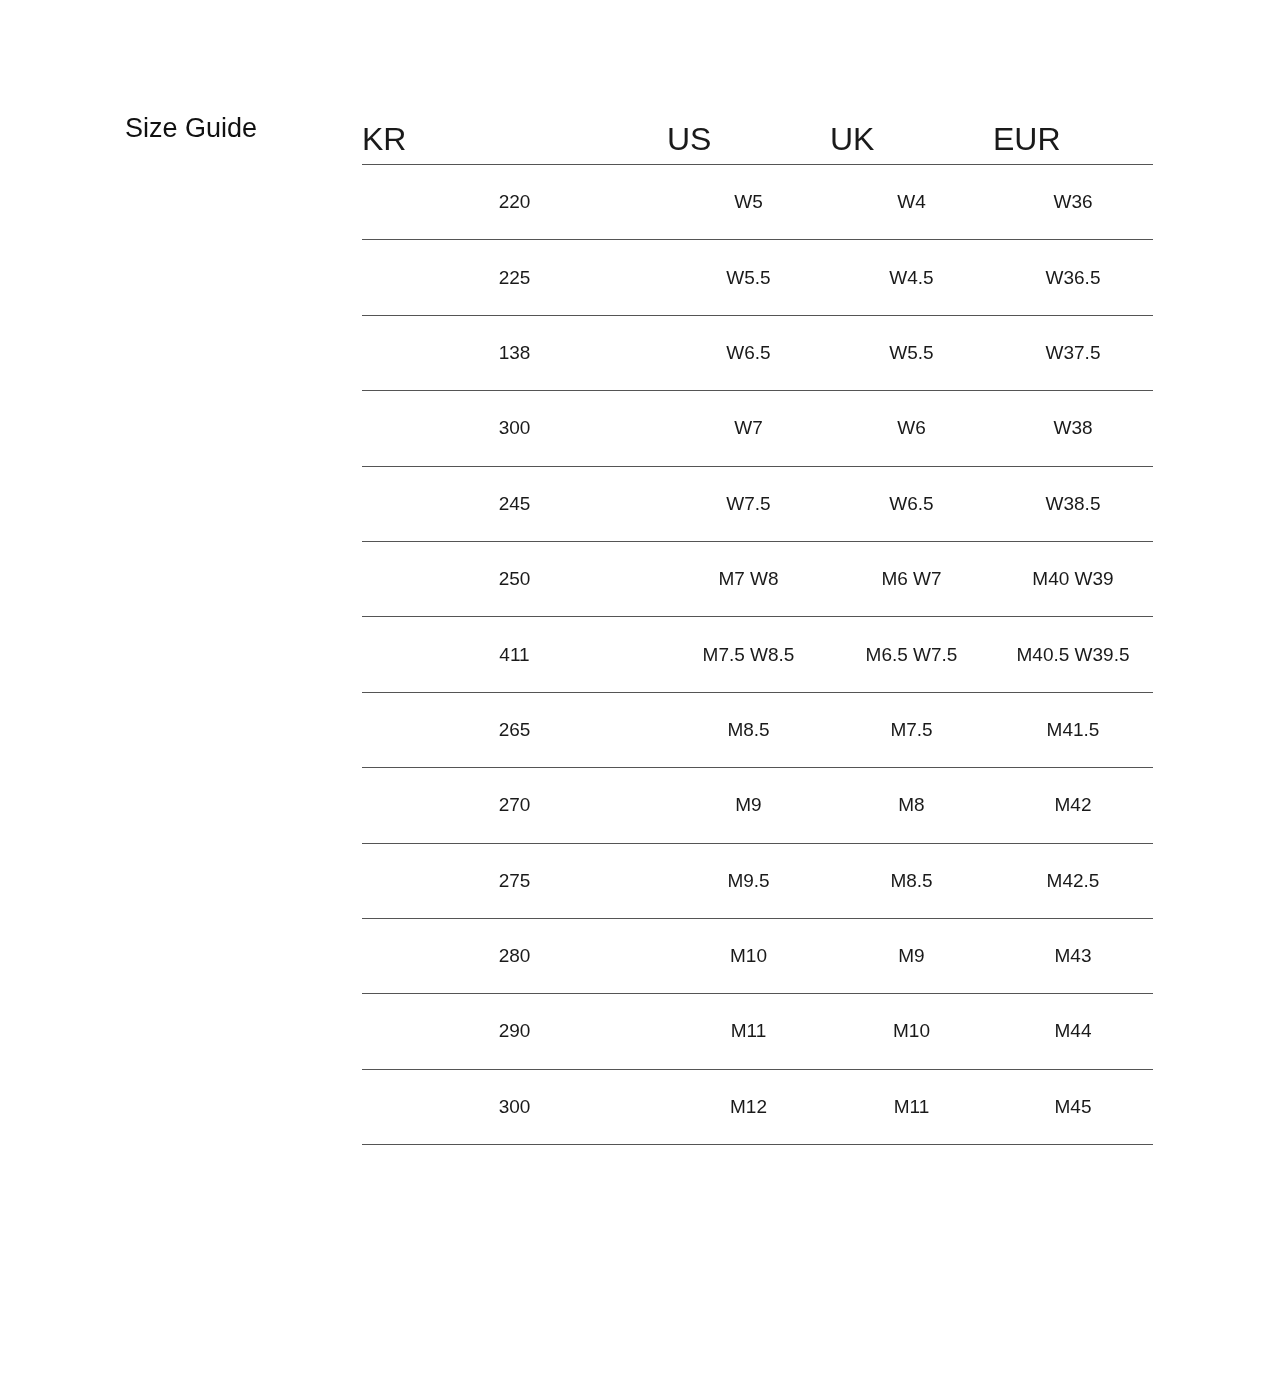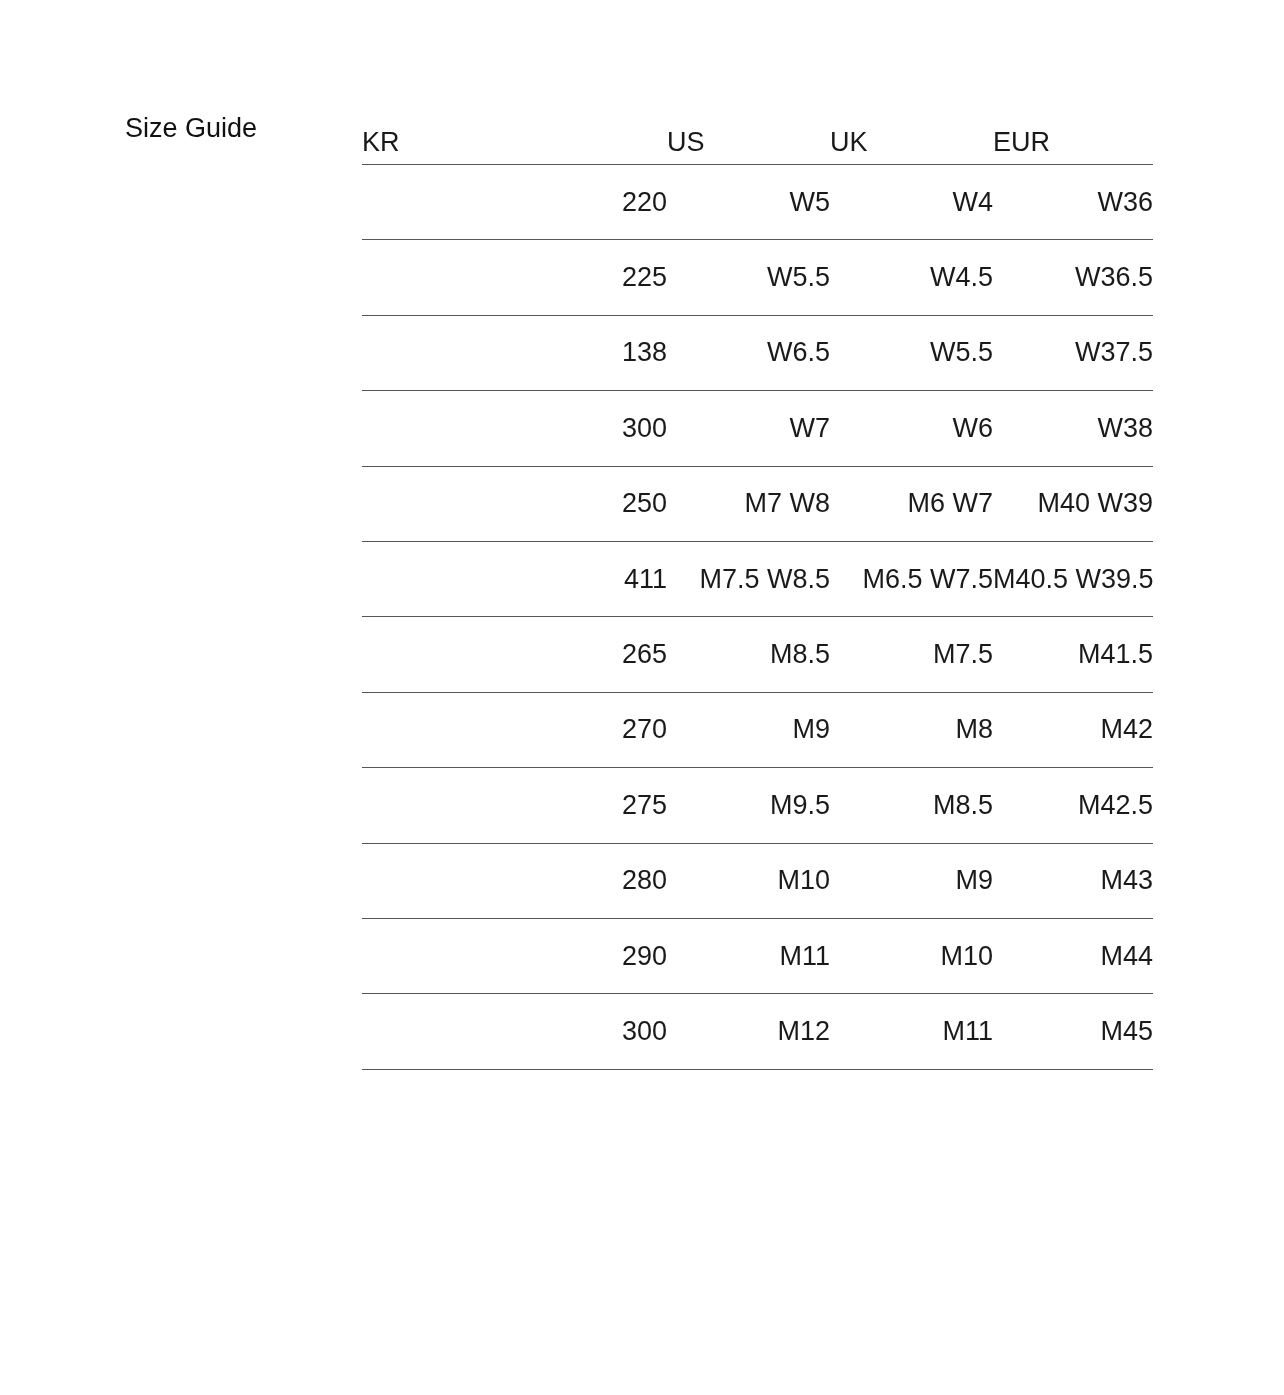--- a/index.html
+++ b/index.html
@@ -37,31 +37,31 @@
   table.size-table col.c-kr  { width: 305px; }
   table.size-table col.c-us  { width: 163px; }
   table.size-table col.c-uk  { width: 163px; }
   table.size-table col.c-eur { width: 160px; }
   table.size-table th {
     height: 46px;
     padding: 0 0 6px 0;
     text-align: left;
     vertical-align: bottom;
     font-weight: 400;
-    font-size: 27px;
+    font-size: 32px;
     color: #1a1a1a;
     border-bottom: 1px solid #555555;
     white-space: nowrap;
   }
   table.size-table td {
     height: 74.4px;
     padding: 0;
-    text-align: right;
+    text-align: center;
     vertical-align: middle;
-    font-size: 27px;
+    font-size: 19px;
     color: #1a1a1a;
     border-bottom: 1px solid #555555;
     white-space: nowrap;
   }
 </style>
 </head>
 <body>
 
 <div class="page">
   <h2 class="guide-title">Size Guide</h2>
@@ -98,20 +98,26 @@
           <td>138</td>
           <td>W6.5</td>
           <td>W5.5</td>
           <td>W37.5</td>
         </tr>
         <tr>
           <td>300</td>
           <td>W7</td>
           <td>W6</td>
           <td>W38</td>
+        </tr>
+        <tr>
+          <td>245</td>
+          <td>W7.5</td>
+          <td>W6.5</td>
+          <td>W38.5</td>
         </tr>
         <tr>
           <td>250</td>
           <td>M7 W8</td>
           <td>M6 W7</td>
           <td>M40 W39</td>
         </tr>
         <tr>
           <td>411</td>
           <td>M7.5 W8.5</td>

